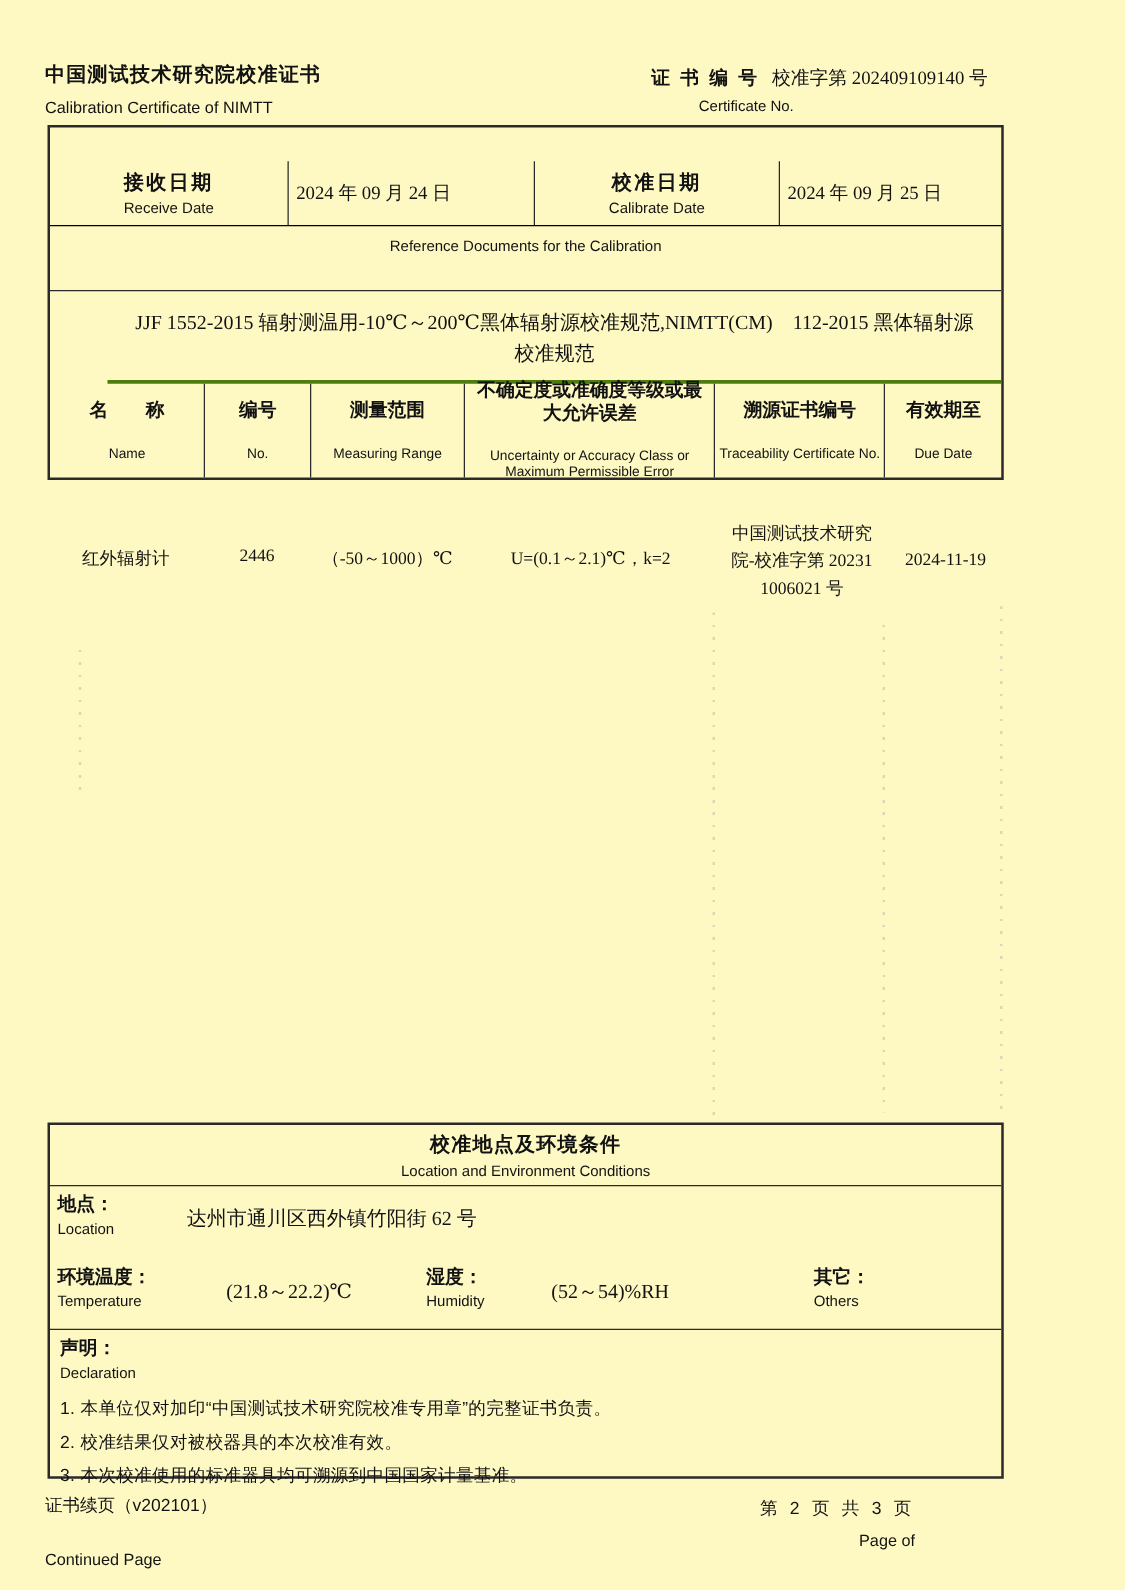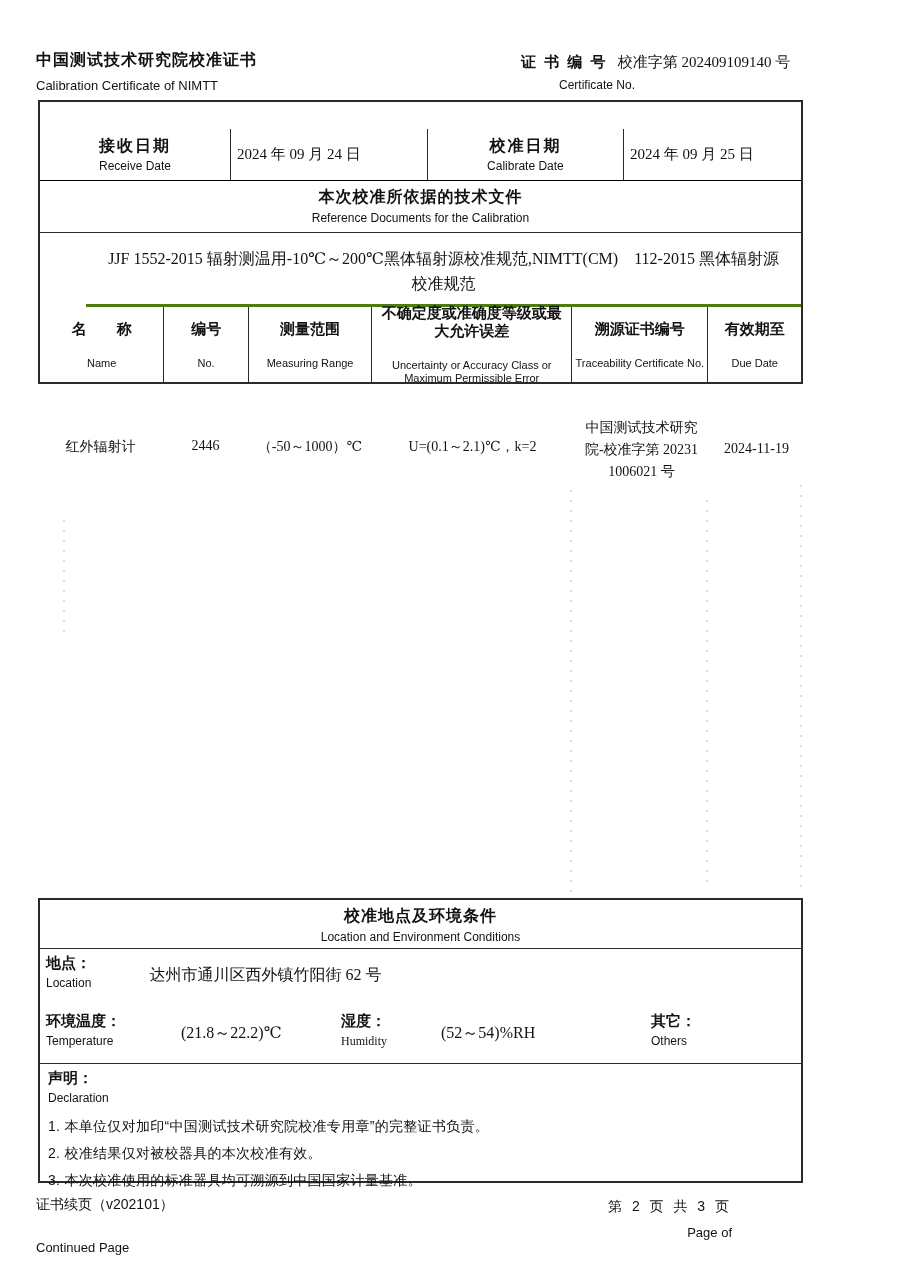--- a/index.html
+++ b/index.html
@@ -2,21 +2,21 @@
 <html><head>
 <meta charset="utf-8">
 <style>
   * { margin: 0; padding: 0; box-sizing: border-box; }
   html, body { background: #e8e8e8; }
   .page {
     position: relative;
     width: 900px;
     height: 1272px;
     margin: 0 auto;
-    background: #ffffff;
+    background: #fef9c3;
     color: #121212;
     font-family: "Liberation Sans", "DejaVu Sans", sans-serif;
     overflow: hidden;
   }
   .serif { font-family: "Liberation Serif", "DejaVu Serif", serif; }
 
   
   .hdr-left { position: absolute; top: 50px; left: 36px; }
   .hdr-left .title-zh { font-size: 16px; font-weight: bold; letter-spacing: 1px; }
   .hdr-left .title-en { font-size: 13px; margin-top: 7px; font-weight: normal; }
@@ -84,21 +84,21 @@
   }
   .env-head { height: 49px; }
   .loc-row { height: 57px; display: flex; padding: 5px 0 0 6px; }
   .temp-row { height: 58px; display: flex; padding: 6px 0 0 6px; border-bottom: 1px solid #2a2a2a; }
   .fld-label .f-zh { font-size: 15px; font-weight: bold; }
   .fld-label .f-en { font-size: 12px; margin-top: 3px; font-weight: normal; }
   .fld-value { font-size: 16px; padding-top: 11px; }
   .loc-row .fld-value { margin-left: 58px; }
   .temp-row .fld-label { width: 95px; }
   .temp-row .v-temp { margin-left: 40px; width: 145px; }
-  .temp-row .l-hum { margin-left: 15px; width: 100px; font-family: Liberation Serif, serif; }
+  .temp-row .l-hum { margin-left: 15px; width: 100px; }
   .temp-row .v-hum { width: 150px; }
   .temp-row .l-oth { margin-left: 60px; }
 
   .decl-block { padding: 5px 8px 0; height: 117px; }
   .decl-block .d-zh { font-size: 15px; font-weight: bold; }
   .decl-block .d-en { font-size: 12px; margin: 3px 0 8px; }
   .decl-items .decl-item { font-size: 14px; line-height: 27px; letter-spacing: 0.3px; }
 
   
   .footer-left { position: absolute; top: 1196px; left: 36px; }
@@ -134,21 +134,20 @@
       </div>
       <div class="cell val serif c-w2">2024 年 09 月 24 日</div>
       <div class="cell c-w3">
         <div class="lbl-zh">校准日期</div>
         <div class="lbl-en">Calibrate Date</div>
       </div>
       <div class="cell val serif c-w4">2024 年 09 月 25 日</div>
     </div>
 
     <div class="sect-head ref-head">
-      <div class="sh-zh">本次校准所依据的技术文件</div>
       <div class="sh-en">Reference Documents for the Calibration</div>
     </div>
 
     <div class="ref-content serif">JJF 1552-2015 辐射测温用-10℃～200℃黑体辐射源校准规范,NIMTT(CM)　112-2015 黑体辐射源 校准规范</div>
 
 
     <div class="row colhead-row">
       <div class="cell k-w1">
         <div class="ch-zh">名　　称</div>
         <div class="ch-en">Name</div>

